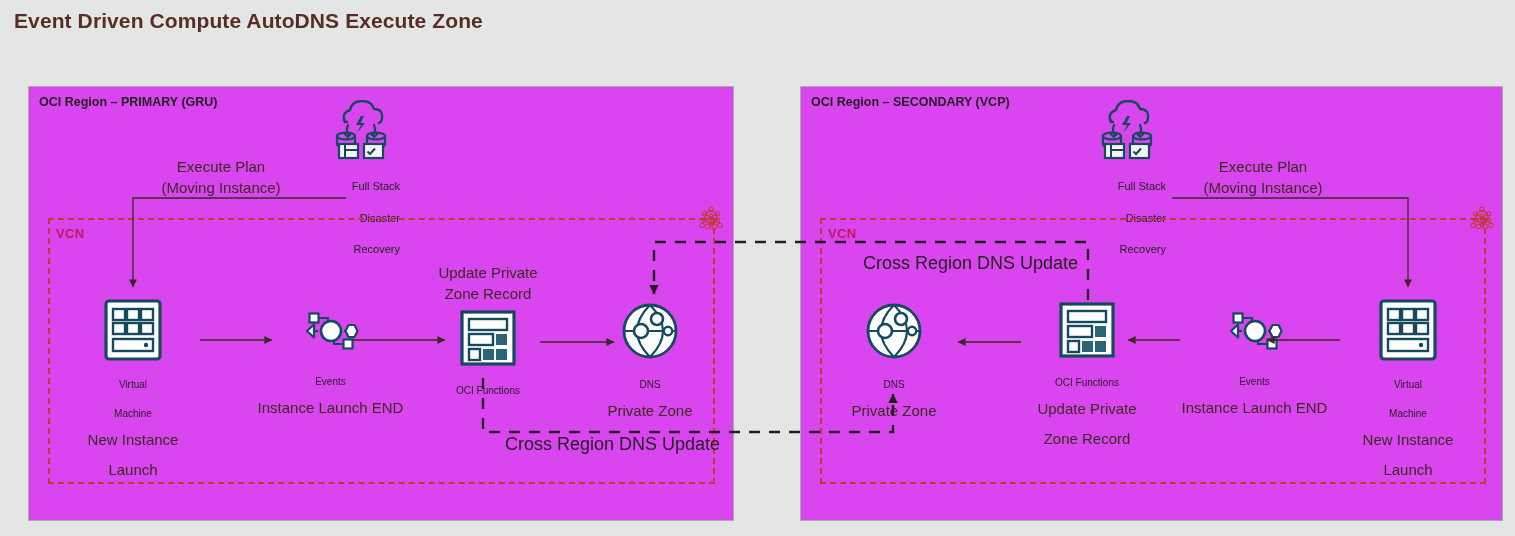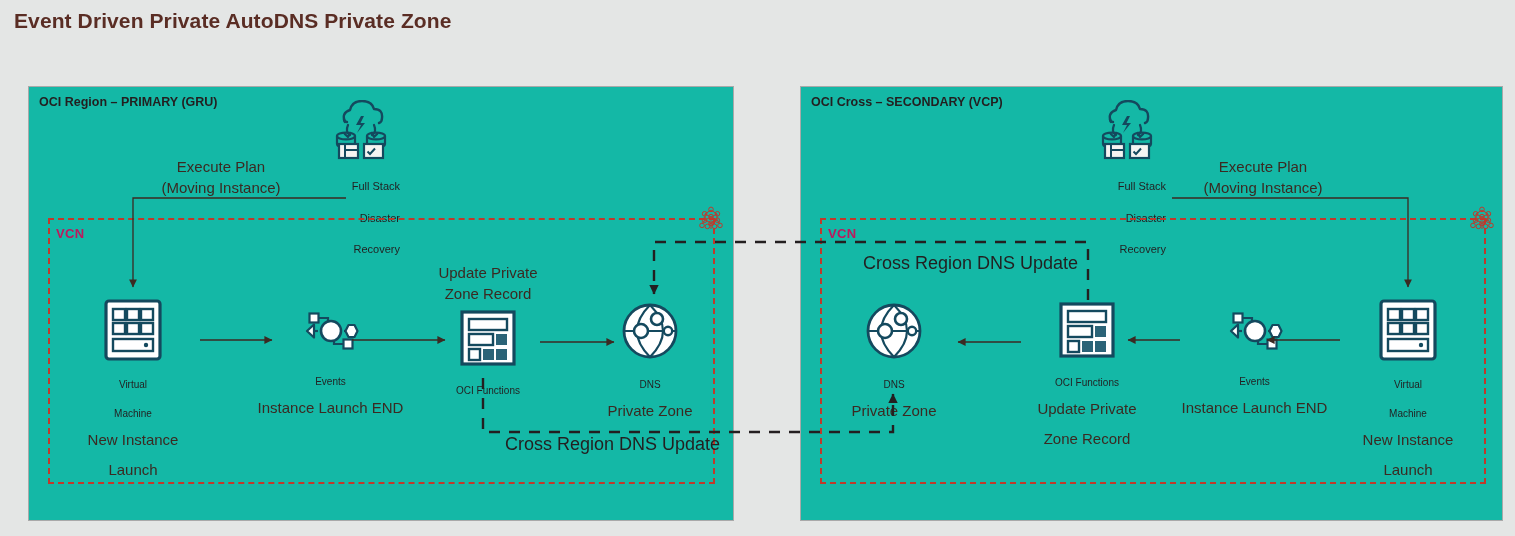--- a/index.html
+++ b/index.html
@@ -16,21 +16,21 @@
   .title{
     position:absolute;left:14px;top:9px;
     font-size:21px;font-weight:bold;
     color:#5a2d24;letter-spacing:.1px;
     white-space:nowrap;
   }
 
   
   .region{
     position:absolute;
-    background:#14b8a6;
+    background:#d946ef;
     border:1px solid #a9a9a9;
     box-sizing:border-box;
   }
   #region-primary{left:28px;top:86px;width:706px;height:435px;}
   #region-secondary{left:800px;top:86px;width:703px;height:435px;}
   .region-title{
     position:absolute;left:10px;top:8px;
     font-size:12.5px;font-weight:bold;color:#231f20;
     white-space:nowrap;
   }
@@ -85,21 +85,21 @@
   }
 
   
   .wires{position:absolute;left:0;top:0;width:1515px;height:536px;pointer-events:none;}
 </style>
 </head>
 <body>
 
 <div class="page">
 
-  <div class="title">Event Driven Private AutoDNS Private Zone</div>
+  <div class="title">Event Driven Compute AutoDNS Execute Zone</div>
 
   <div class="region" id="region-primary">
     <div class="region-title">OCI Region – PRIMARY (GRU)</div>
   </div>
 
   <div class="node" style="left:322px;top:100px;width:78px;">
     <svg class="glyph" width="60" height="62" viewBox="0 0 60 62">
       <g fill="none" stroke="#14495e" stroke-width="2.4" stroke-linejoin="round" stroke-linecap="round">
         <path d="M14 22 q-4 -9 5 -12 q2 -9 12 -9 q10 0 12 8 q9 0 8 9 q0 4 -3 5"></path>
         <path d="M16 22 q-3 0 -3 -3"></path>
@@ -224,21 +224,21 @@
       <circle cx="38" cy="19" r="6" fill="#ffffff" stroke="#14495e" stroke-width="2.6"></circle>
       <circle cx="49" cy="31" r="4.2" fill="#ffffff" stroke="#14495e" stroke-width="2.4"></circle>
     </svg>
     <div class="cap">DNS</div>
     <div class="desc">Private Zone</div>
   </div>
 
   <div class="flabel-sm" style="left:500px;top:436px;width:225px;">Cross Region DNS Update</div>
 
   <div class="region" id="region-secondary">
-    <div class="region-title">OCI Cross – SECONDARY (VCP)</div>
+    <div class="region-title">OCI Region – SECONDARY (VCP)</div>
   </div>
 
   <div class="node" style="left:1088px;top:100px;width:78px;">
     <svg class="glyph" width="60" height="62" viewBox="0 0 60 62">
       <g fill="none" stroke="#14495e" stroke-width="2.4" stroke-linejoin="round" stroke-linecap="round">
         <path d="M14 22 q-4 -9 5 -12 q2 -9 12 -9 q10 0 12 8 q9 0 8 9 q0 4 -3 5"></path>
         <path d="M16 22 q-3 0 -3 -3"></path>
       </g>
       <path d="M30 16 L25 25 L30 25 L26 33 L34 23 L29.5 23 L33 16 Z" fill="#14495e"></path>
       <g fill="none" stroke="#14495e" stroke-width="2.2" stroke-linecap="round" stroke-linejoin="round">

